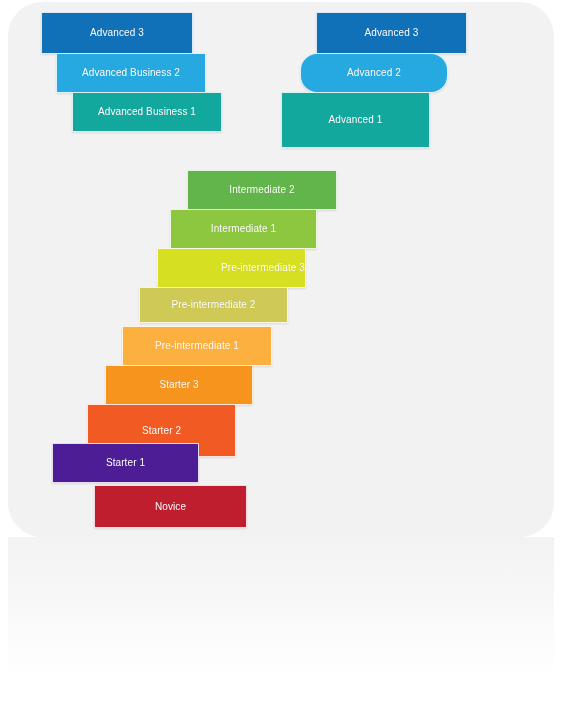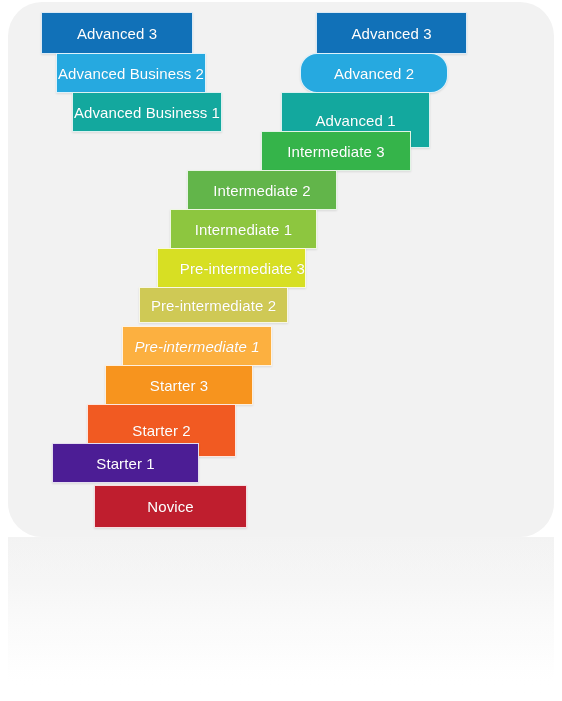--- a/index.html
+++ b/index.html
@@ -66,21 +66,21 @@
   }
 
   
   .bar {
     position: absolute;
     box-sizing: border-box;
     display: flex;
     align-items: center;
     justify-content: center;
     color: #ffffff;
-    font-size: 15px;
+    font-size: 10px;
     line-height: 1;
     letter-spacing: 0.1px;
     white-space: nowrap;
     border: 1px solid rgba(255,255,255,0.85);
     box-shadow: 0 1px 2px rgba(0,0,0,0.10);
   }
   .bar .bar-label {
     pointer-events: none;
     text-shadow: 0 0 1px rgba(0,0,0,0.12);
   }
@@ -109,36 +109,33 @@
         </div>
         <div class="bar" style="left: 308px; top: 10px; width: 151px; height: 42px; background: rgb(17, 113, 184);">
           <span class="bar-label">Advanced 3</span>
         </div>
         <div class="bar" style="left: 292px; top: 51px; width: 148px; height: 40px; background: rgb(38, 169, 224); border-radius: 17px;">
           <span class="bar-label">Advanced 2</span>
         </div>
         <div class="bar" style="left: 273px; top: 90px; width: 149px; height: 56px; background: rgb(19, 168, 158);">
           <span class="bar-label">Advanced 1</span>
         </div>
-        <div class="bar" style="left: 253px; top: 129px; width: 150px; height: 40px; background: rgb(53, 180, 74);">
-          <span class="bar-label">Intermediate 3</span>
-        </div>
         <div class="bar" style="left: 179px; top: 168px; width: 150px; height: 40px; background: rgb(98, 181, 74);">
           <span class="bar-label">Intermediate 2</span>
         </div>
         <div class="bar" style="left: 162px; top: 207px; width: 147px; height: 40px; background: rgb(141, 198, 63);">
           <span class="bar-label">Intermediate 1</span>
         </div>
         <div class="bar" style="left: 149px; top: 246px; width: 149px; height: 40px; background: rgb(215, 223, 35); justify-content: flex-end;">
           <span class="bar-label">Pre-intermediate 3</span>
         </div>
         <div class="bar" style="left: 131px; top: 285px; width: 149px; height: 36px; background: rgb(207, 201, 85);">
           <span class="bar-label">Pre-intermediate 2</span>
         </div>
-        <div class="bar" style="left: 114px; top: 324px; width: 150px; height: 40px; background: rgb(252, 176, 64); font-style: italic;">
+        <div class="bar" style="left: 114px; top: 324px; width: 150px; height: 40px; background: rgb(252, 176, 64);">
           <span class="bar-label">Pre-intermediate 1</span>
         </div>
         <div class="bar" style="left: 97px; top: 363px; width: 148px; height: 40px; background: rgb(247, 148, 30);">
           <span class="bar-label">Starter 3</span>
         </div>
         <div class="bar" style="left: 79px; top: 402px; width: 149px; height: 53px; background: rgb(241, 90, 34);">
           <span class="bar-label">Starter 2</span>
         </div>
         <div class="bar" style="left: 44px; top: 441px; width: 147px; height: 40px; background: #4c1d95;">
           <span class="bar-label">Starter 1</span>

